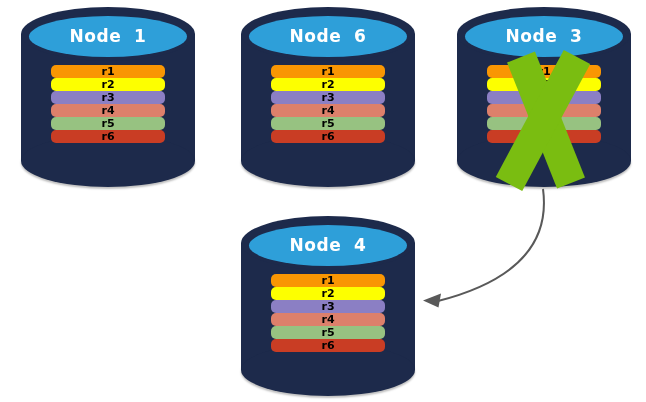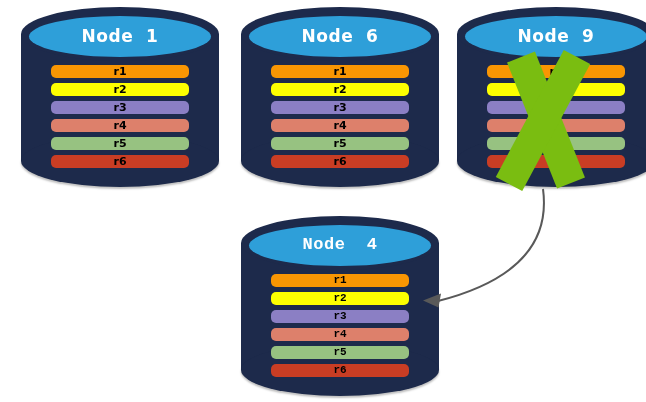--- a/index.html
+++ b/index.html
@@ -1,34 +1,34 @@
 <!DOCTYPE html>
 <html><head>
 <meta charset="utf-8">
 <style>
   html,body{margin:0;padding:0;background:#fff;}
   .canvas{
     position:relative;width:646px;height:402px;overflow:hidden;
     font-family:"DejaVu Sans","Liberation Sans",sans-serif;
   }
-  .node{position:absolute;width:174px;height:180px;padding-left:24px;}
+  .node{position:absolute;width:174px;height:180px;}
   .pos-1{left:21px;top:7px;}
   .pos-2{left:241px;top:7px;}
   .pos-3{left:457px;top:7px;}
-  .pos-4{left:241px;top:216px;font-family:Liberation Mono, monospace;}
+  .pos-4{left:241px;top:216px;}
   .cyl-mid{position:absolute;left:0;top:27px;bottom:26px;width:100%;}
   .cyl-top{position:absolute;left:0;top:0;width:100%;height:54px;border-radius:50%;}
   .cyl-bottom{position:absolute;left:0;bottom:0;width:100%;height:52px;border-radius:50%;
     box-shadow:0 2px 2px rgba(0,0,0,0.25);}
   .cyl-face{position:absolute;left:8px;right:8px;top:9px;height:41px;border-radius:50%;}
   .node-title{
     position:absolute;left:0;right:0;top:19px;text-align:center;
     color:#fff;font-weight:bold;font-size:17px;letter-spacing:0.5px;white-space:pre;
   }
-  .bars{position:absolute;left:30px;right:30px;top:58px;display:flex;flex-direction:column;gap:5px;}
+  .bars{position:absolute;left:30px;right:30px;top:58px;display:flex;flex-direction:column;}
   .bar{
     height:13px;border-radius:5px;text-align:center;
     font-size:11px;line-height:13px;font-weight:bold;color:#000;
   }
   .overlay{position:absolute;left:0;top:0;pointer-events:none;}
 </style>
 </head>
 <body>
 
 <div class="canvas" style="background-color: rgb(255, 255, 255);">
@@ -63,21 +63,21 @@
       <div class="bar" style="background-color: rgb(151, 194, 129);">r5</div>
       <div class="bar" style="background-color: rgb(201, 61, 36);">r6</div>
     </div>
   </div>
 
   <div class="node pos-3">
     <div class="cyl-mid" style="background-color: rgb(29, 42, 75);"></div>
     <div class="cyl-top" style="background-color: rgb(29, 42, 75);"></div>
     <div class="cyl-bottom" style="background-color: rgb(29, 42, 75);"></div>
     <div class="cyl-face" style="background-color: rgb(46, 159, 217);"></div>
-    <div class="node-title">Node  9</div>
+    <div class="node-title">Node  3</div>
     <div class="bars">
       <div class="bar" style="background-color: rgb(249, 150, 3);">r1</div>
       <div class="bar" style="background-color: rgb(253, 255, 0);">r2</div>
       <div class="bar" style="background-color: rgb(139, 127, 196);">r3</div>
       <div class="bar" style="background-color: rgb(221, 128, 107);">r4</div>
       <div class="bar" style="background-color: rgb(151, 194, 129);">r5</div>
       <div class="bar" style="background-color: rgb(201, 61, 36);">r6</div>
     </div>
   </div>
 

